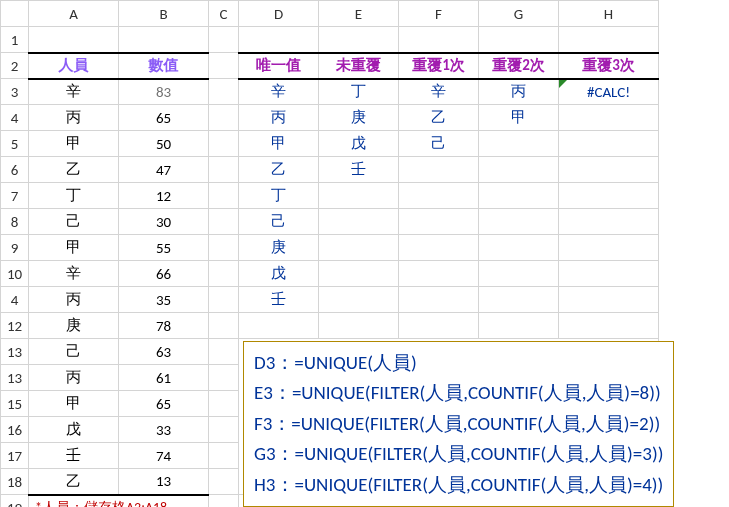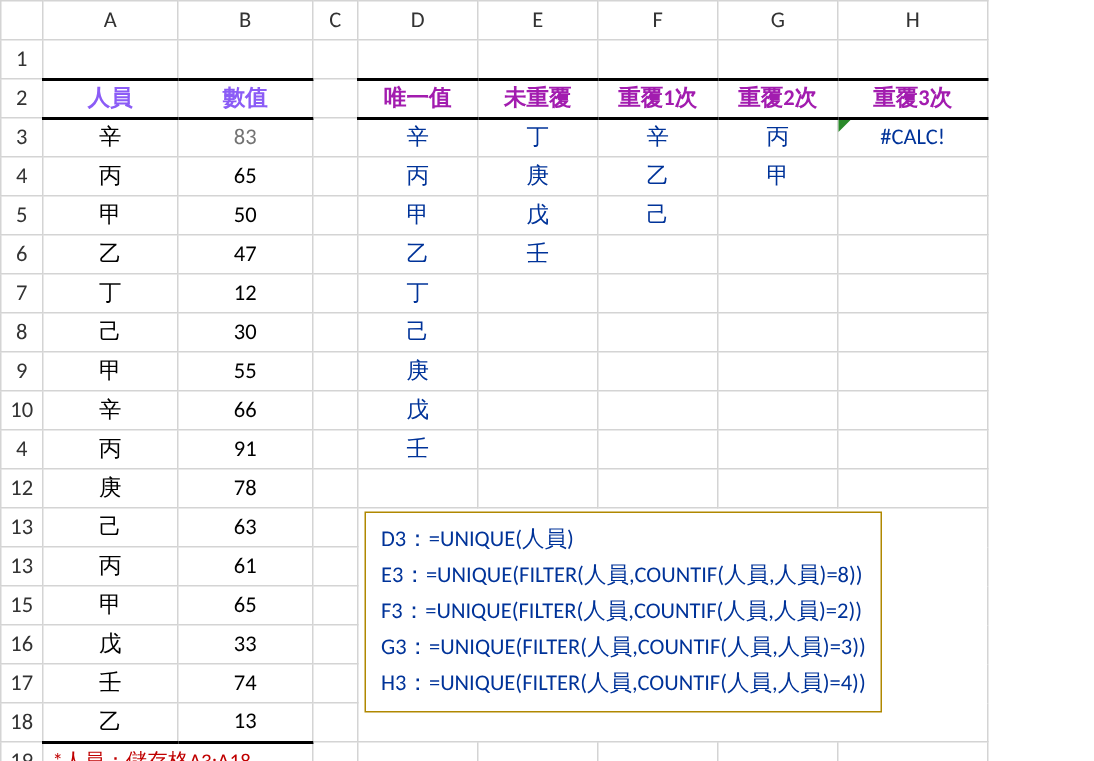--- a/index.html
+++ b/index.html
@@ -68,21 +68,21 @@
     font-size: 14px;
     padding-left: 6px !important;
   }
   .formula-box {
     position: absolute;
     border: 1.5px solid #b08800;
     background: #fff;
     color: #003399;
     text-align: left;
     padding: 6px 10px;
-    font-size: 15px;
+    font-size: 19px;
     line-height: 1.6;
     white-space: nowrap;
     z-index: 5;
   }
   .cell-host { position: relative; }
 </style>
 </head>
 <body>
 
 <table class="sheet">
@@ -218,21 +218,21 @@
         <td></td>
     <td class="blue">戊</td>
     <td></td>
         <td></td>
         <td></td>
         <td></td>
   </tr>
   <tr>
         <th>4</th>
     <td>丙</td>
-    <td>91</td>
+    <td>35</td>
         <td></td>
     <td class="blue">壬</td>
     <td></td>
         <td></td>
         <td></td>
         <td></td>
   </tr>
   <tr>
         <th>12</th>
     <td>庚</td>

